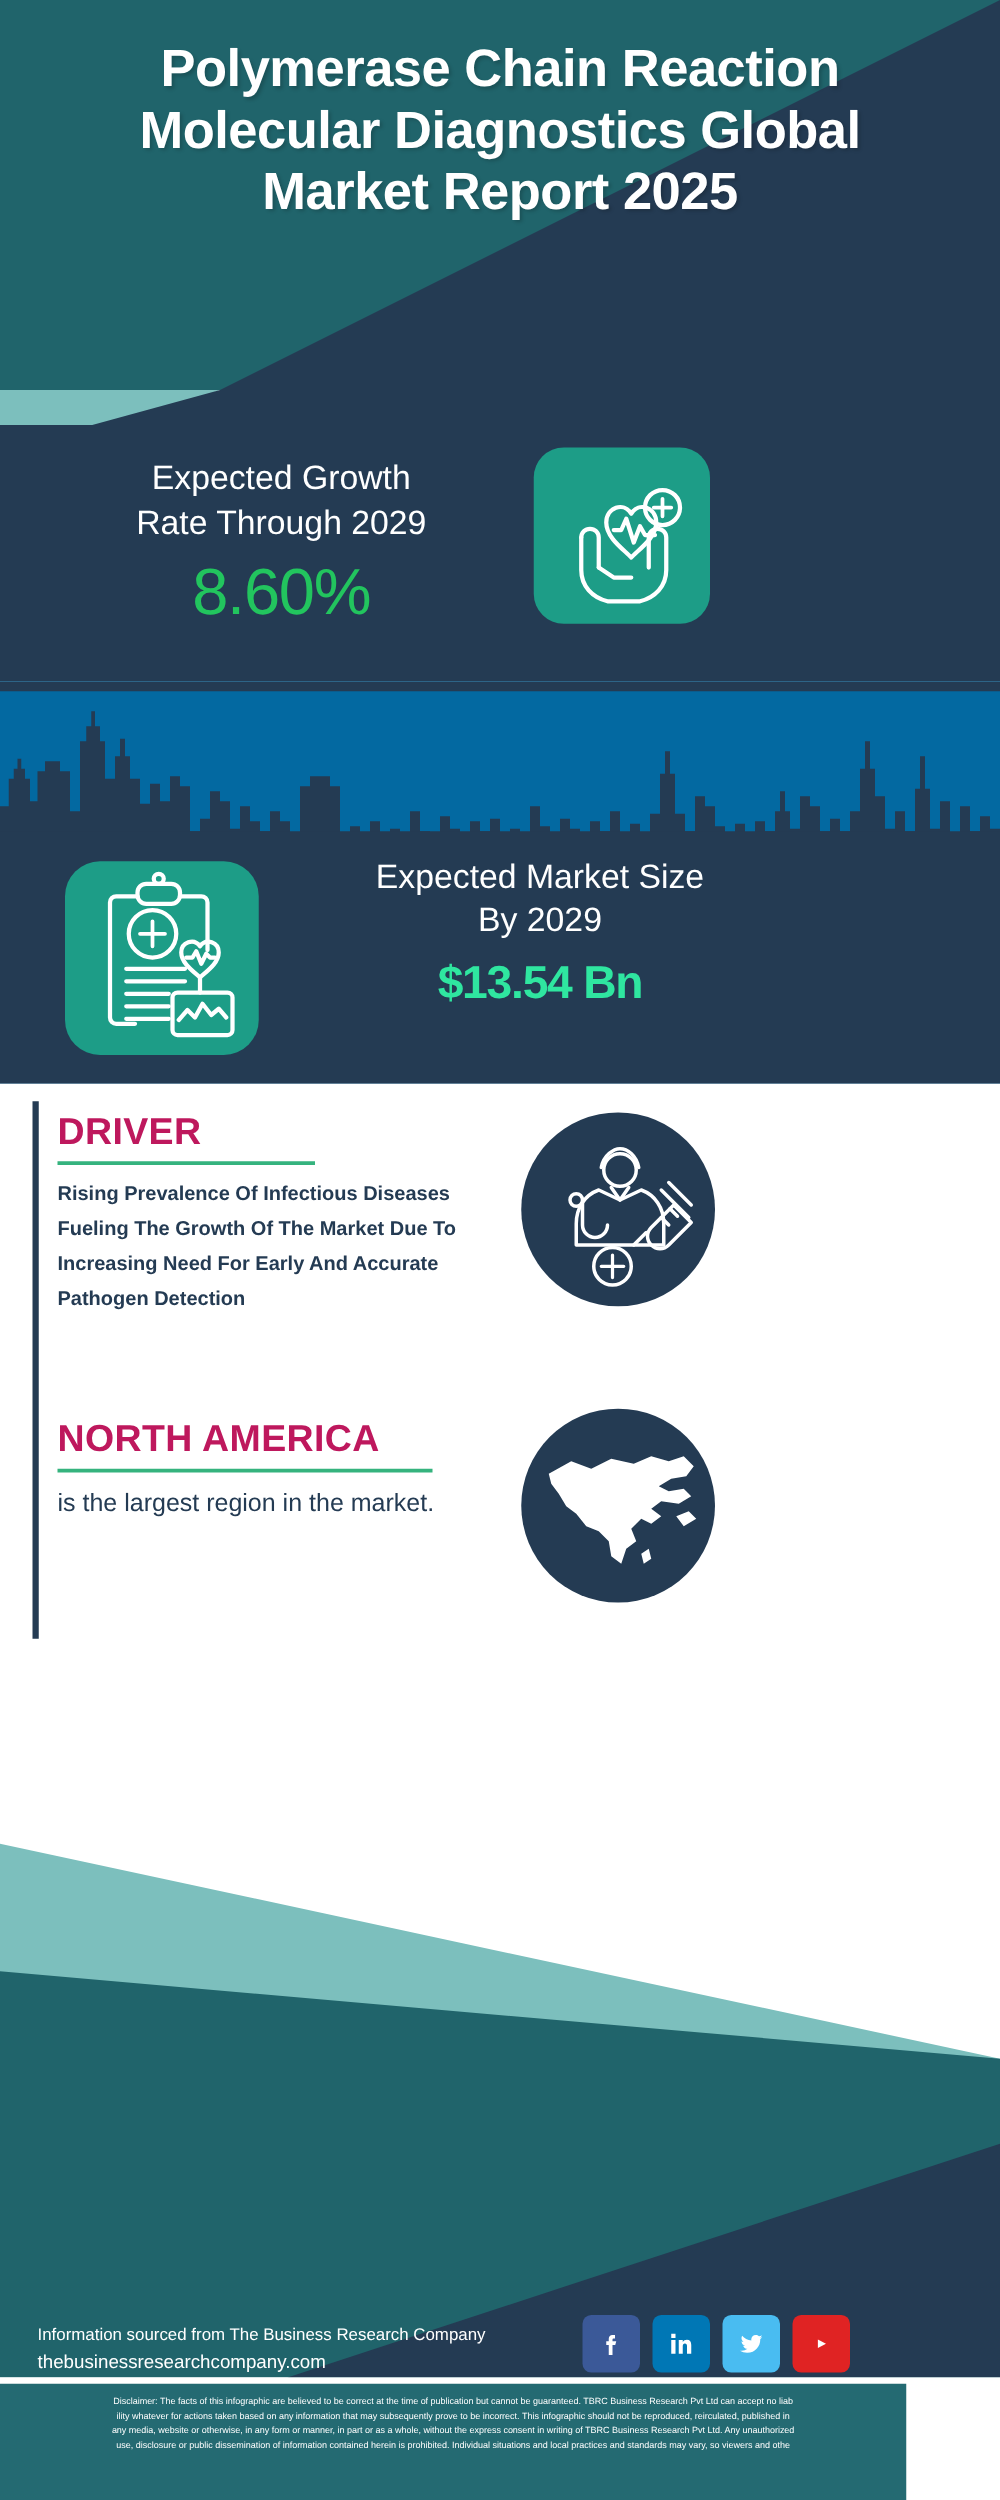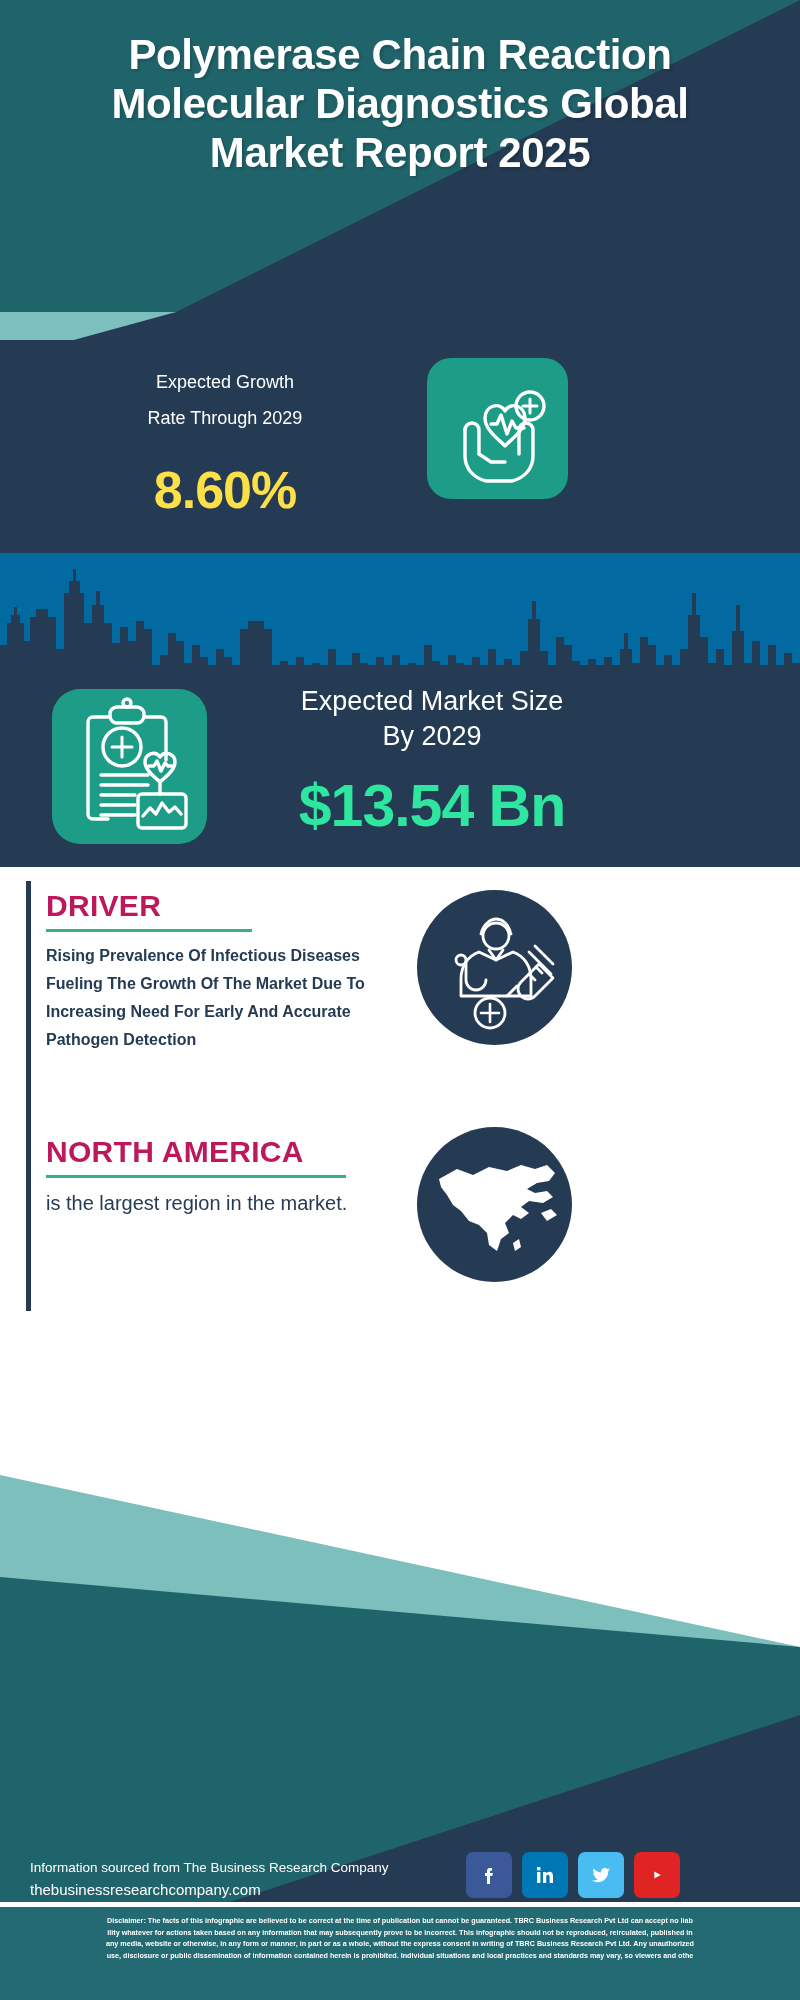--- a/index.html
+++ b/index.html
@@ -54,26 +54,26 @@
     position:absolute; left:0; top:340px; width:800px; height:205px;
     background:#243b53;
     overflow:hidden;
   }
   .growth-text{
     position:absolute; left:30px; top:24px; width:390px;
     text-align:center;
     color:#ffffff;
   }
   .growth-label{
-    font-size:18px; line-height:36px; font-weight:400;
+    font-size:27px; line-height:36px; font-weight:400;
   }
   .growth-value{
-    margin-top:24px;
-    font-size:52px; line-height:60px; font-weight:bold;
-    color:#fde047;
+    margin-top:8px;
+    font-size:52px; line-height:60px; font-weight:normal;
+    color:#22c55e;
     letter-spacing:-1px;
   }
   .icon-tile{
     position:absolute;
     border-radius:24px;
     background:#1d9d87;
   }
   .icon-tile.growth-tile{
     left:427px; top:18px; width:141px; height:141px;
   }
@@ -87,22 +87,22 @@
   .skyline-svg{ position:absolute; left:0; top:0; width:800px; height:322px; display:block;}
   .market{
     position:absolute; left:0; top:0; width:800px; height:322px;
   }
   .market-text{
     position:absolute; left:232px; top:139px; width:400px;
     text-align:center; color:#ffffff;
   }
   .market-label{ font-size:27px; line-height:35px; }
   .market-value{
-    margin-top:21px;
-    font-size:59px; line-height:62px; font-weight:bold;
+    margin-top:1px;
+    font-size:37px; line-height:62px; font-weight:bold;
     color:#2fe6a0; letter-spacing:-1px;
   }
   .icon-tile.market-tile{
     left:52px; top:144px; width:155px; height:155px; border-radius:28px;
   }
 
   
   .content{
     position:absolute; left:0; top:867px; width:800px; height:458px;
     background:#ffffff;
@@ -150,30 +150,29 @@
     width:46px; height:46px; border-radius:7px;
     display:flex; align-items:center; justify-content:center;
     color:#fff; font-weight:bold;
   }
   .soc.fb{ background:#3b5998; }
   .soc.li{ background:#0077b5; }
   .soc.tw{ background:#49bcf1; }
   .soc.yt{ background:#e02323; }
 
   .disclaimer{
-    position:absolute; left:0; top:1907px; width:800px; height:93px;
+    position:absolute; left:0; top:1907px; width:725px; height:93px;
     background:#246a72;
     color:#ffffff;
     font-size:7.2px;
     line-height:11.6px;
     text-align:center;
     padding:8px 12px 0 12px;
     box-sizing:border-box;
     z-index:6;
-    font-weight:bold;
   }
   .disclaimer .line{ display:block; }
 </style>
 </head>
 <body>
 
 <div id="page">
 
   <div class="header">
     <svg class="diag" viewBox="0 0 800 312" preserveAspectRatio="none">

